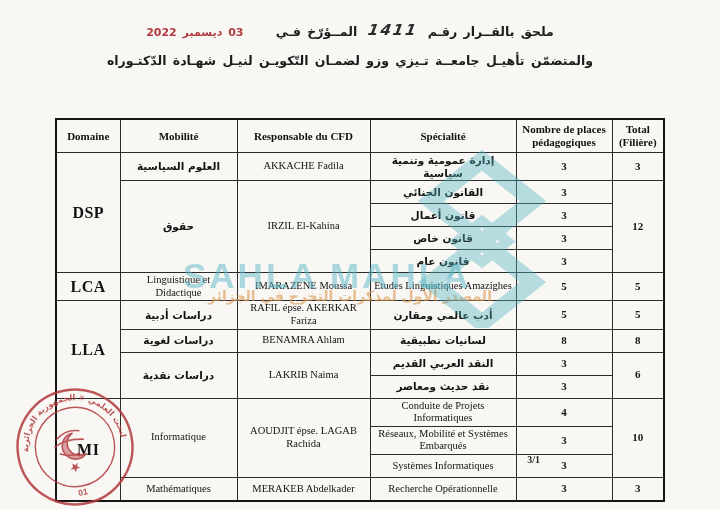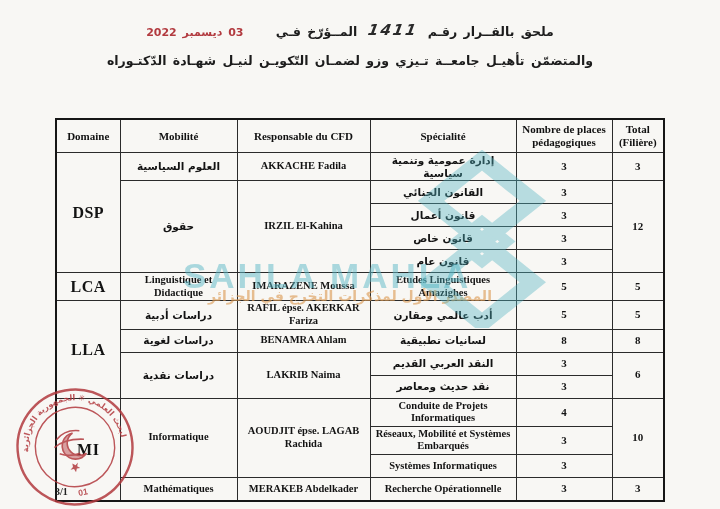--- a/index.html
+++ b/index.html
@@ -39,21 +39,21 @@
   table.grid{border:2.5px solid #161616;}
   table.grid th{
     font-family:"Liberation Serif", serif;font-weight:bold;
     font-size:11px;color:#111;height:30px;padding:1px 2px;text-align:center;
     line-height:1.15;
   }
   table.grid td{
     text-align:center;vertical-align:middle;
     padding:1px 3px;height:20px;color:#131313;line-height:1.2;
   }
-  td.fr{font-family:"Liberation Serif", serif;font-weight:bold;font-size:10.5px;}
+  td.fr{font-family:"Liberation Serif", serif;font-weight:normal;font-size:10.5px;}
   td.ar{font-family:"DejaVu Sans", sans-serif;direction:rtl;font-weight:bold;font-size:10.5px;}
   td.dom{font-family:"Liberation Serif", serif;font-weight:bold;font-size:16px;letter-spacing:.5px;}
   td.num{font-family:"Liberation Serif", serif;font-weight:bold;font-size:11px;}
 
   
   .wm-brand{
     position:absolute;left:183px;top:256px;z-index:3;
     font-family:"Liberation Sans", sans-serif;font-weight:bold;
     font-size:35px;letter-spacing:3px;
     color:rgba(95,186,200,0.52);pointer-events:none;white-space:nowrap;
@@ -70,23 +70,23 @@
   }
 
   
   .stamp{
     position:absolute;left:12px;top:386px;width:126px;height:122px;
     z-index:4;opacity:0.85;transform:rotate(-10deg);pointer-events:none;
   }
 
   
   .page-number{
-    position:absolute;left:55px;top:454px;width:485px;text-align:left;
+    position:absolute;left:55px;top:454px;width:485px;text-align:right;
     font-family:"Liberation Serif", serif;font-weight:bold;font-size:10px;
-    color:#222;z-index:2;margin-top:32px;
+    color:#222;z-index:2;
   }
 </style>
 </head>
 <body>
 
 <div class="sheet">
 
   <div class="hdr">
     <div class="l1">
       <span>ملحق بالقــرار رقـم</span>

